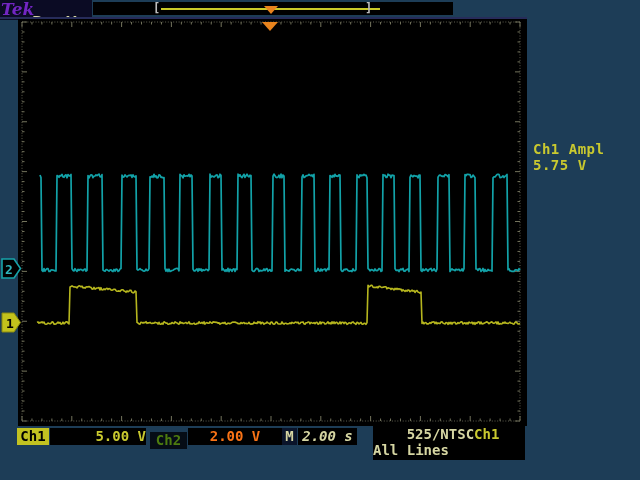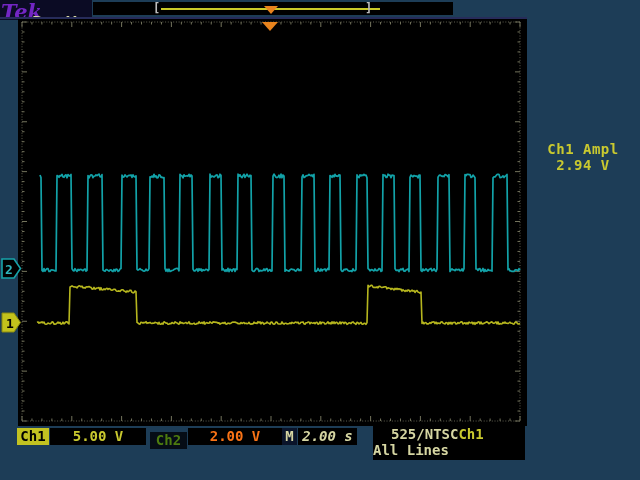--- a/index.html
+++ b/index.html
@@ -7,56 +7,56 @@
   #root {
     position:relative; width:640px; height:480px; overflow:hidden;
     background:#1d3d57;
     font-family:"DejaVu Sans Mono","Liberation Mono",monospace;
     font-weight:bold;
   }
   .abs { position:absolute; }
 
   
   #header-band { left:0; top:0; width:92px; height:20px; background:#0b0b24; }
-  #tek-logo { left:1px; top:-1px; color:#7326c3; font-family:"DejaVu Serif","Liberation Serif",serif; font-style:italic; font-size:21px; }
+  #tek-logo { left:1px; top:-1px; color:#7326c3; font-family:"DejaVu Serif","Liberation Serif",serif; font-style:italic; font-size:17px; }
   #prevu { left:32px; top:12px; color:#d6d6a2; font-size:18px; letter-spacing:0.5px; }
 
   
   #acq-bar { left:93px; top:2px; width:360px; height:13px; background:#000; }
   .bracket { position:absolute; top:-1px; color:#bdbdbd; font-size:12px; }
   #acq-line { position:absolute; left:68px; top:6px; width:219px; height:2px; background:#c9c929; }
   #acq-triangle { position:absolute; left:171px; top:4px; width:0; height:0;
     border-left:7px solid transparent; border-right:7px solid transparent; border-top:8px solid #e8831d; }
 
   
   #screen-topline { left:0; top:17px; width:527px; height:2px; background:#272c5a; }
   #screen { left:18px; top:19px; width:509px; height:407px; background:#000; }
   #scope-svg { display:block; }
 
   
   .chan-marker { width:21px; height:21px; }
   #ch2-marker { left:1px; top:258px; }
   #ch1-marker { left:1px; top:312px; }
 
   
-  .meas { width:100px; text-align:center; font-size:14px; line-height:16px; letter-spacing:0.5px; }
+  .meas { width:100px; text-align:left; font-size:14px; line-height:16px; letter-spacing:0.5px; }
   #meas-ch1 { left:533px; top:141px; color:#c9c92f; }
   #meas-ch2 { left:533px; top:209px; color:#2fb4ba; }
 
   
   .box { height:17px; line-height:17px; font-size:14px; text-align:center; }
   #ch1-badge  { left:17px;  top:428px; width:32px; background:#c2c221; color:#000; }
-  #ch1-scale  { left:50px;  top:428px; width:96px; background:#000; color:#c9c92f; }
+  #ch1-scale  { left:50px;  top:428px; width:96px; background:#000; color:#c9c92f;text-align:right; }
   #ch2-badge  { left:150px; top:432px; width:37px; background:#060d16; color:#4d7c0f; }
   #ch2-scale  { left:188px; top:428px; width:94px; background:#000; color:#f97316; }
   #m-badge    { left:282px; top:428px; width:15px; background:#0a142a; color:#d6d6a2; }
   #m-scale    { left:298px; top:428px; width:59px; background:#000; color:#d6d6a2;font-style:italic; }
 
   #trigger-box { left:373px; top:424px; width:152px; height:36px; background:#000; color:#d6d6a2; font-size:14px; }
-  #trigger-row1 { display:flex; justify-content:flex-start; padding:2px 10px 0 18px; line-height:16px; }
+  #trigger-row1 { display:flex; justify-content:center; padding:2px 10px 0 18px; line-height:16px; }
   #trigger-src { color:#c9c92f; }
   #trigger-row2 { text-align:left; line-height:16px; }
 
   #datetime { left:533px; top:446px; color:#d6d66a; font-size:14px; line-height:17px; white-space:pre; }
 </style>
 </head>
 <body>
 
 <div id="root">
 
@@ -91,21 +91,21 @@
     <path d="M1,1 H13 L19.5,10.5 L13,20 H1 Z" fill="#000" stroke="#17a3a9" stroke-width="1.6"></path>
     <text x="4" y="15.5" fill="#2fb4ba" font-size="13" font-weight="bold">2</text>
   </svg>
   <svg class="abs chan-marker" id="ch1-marker" viewBox="0 0 21 21">
     <path d="M1,1 H13 L19.5,10.5 L13,20 H1 Z" fill="#c2c21c" stroke="#8a8a10" stroke-width="1"></path>
     <text x="5" y="15.5" fill="#000" font-size="13" font-weight="bold">1</text>
   </svg>
 
   <div class="abs meas" id="meas-ch1">
     <div>Ch1 Ampl</div>
-    <div>2.94 V</div>
+    <div>5.75 V</div>
   </div>
   <div class="abs meas" id="meas-ch2">
   </div>
 
   <div class="abs box" id="ch1-badge">Ch1</div>
   <div class="abs box" id="ch1-scale">5.00 V</div>
   <div class="abs box" id="ch2-badge">Ch2</div>
   <div class="abs box" id="ch2-scale">2.00 V</div>
   <div class="abs box" id="m-badge">M</div>
   <div class="abs box" id="m-scale">2.00 s</div>

